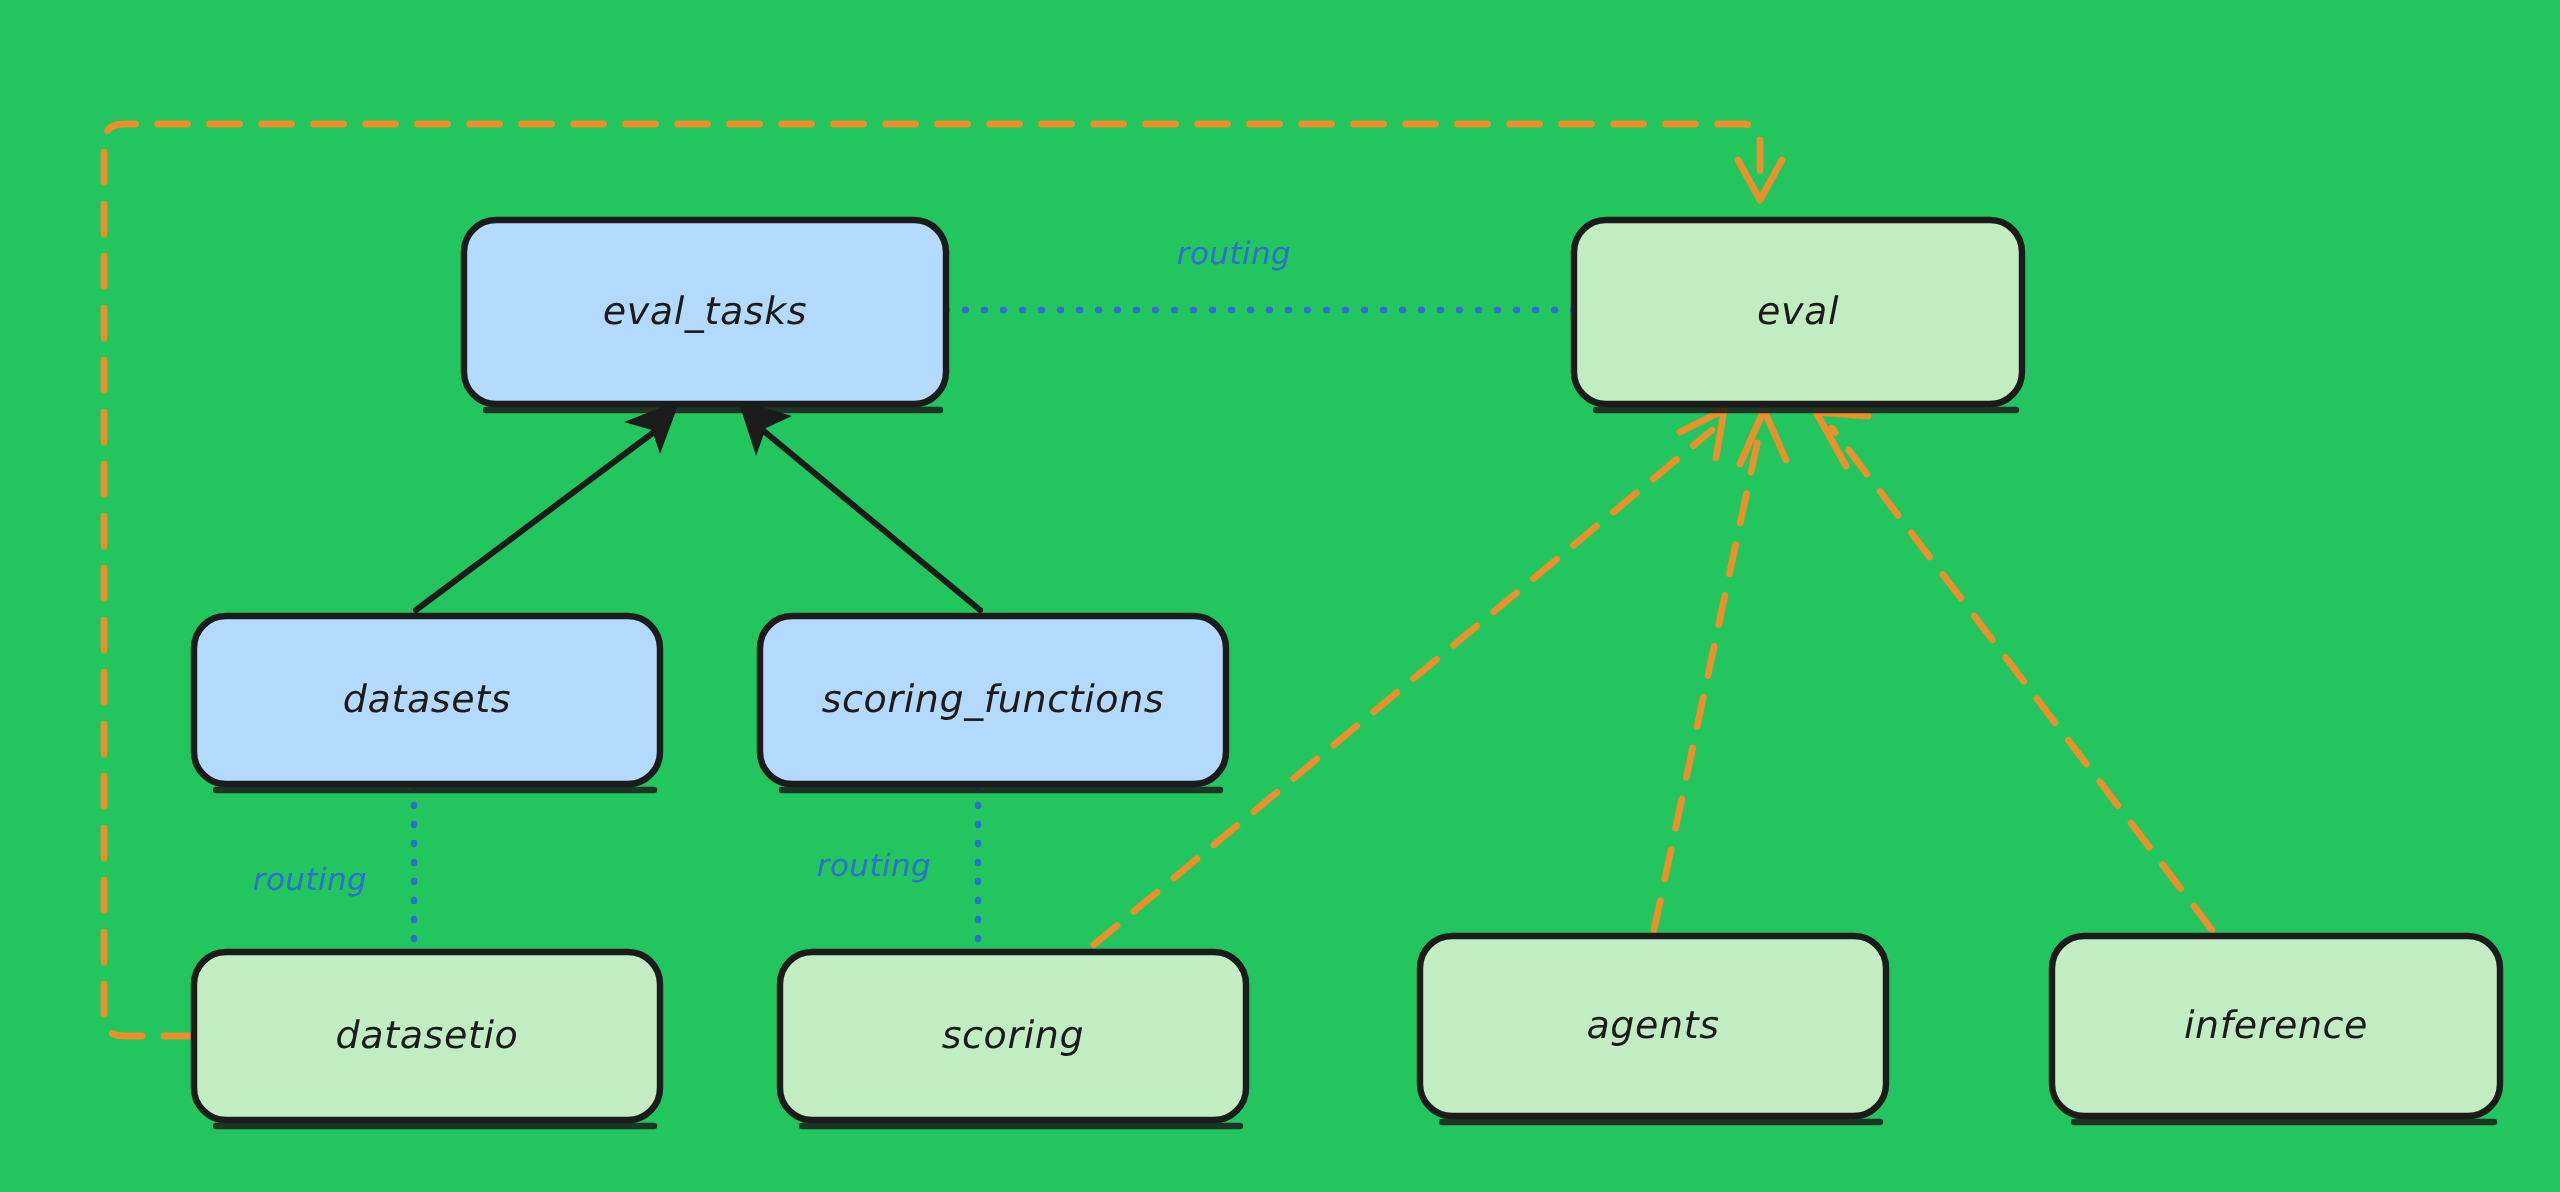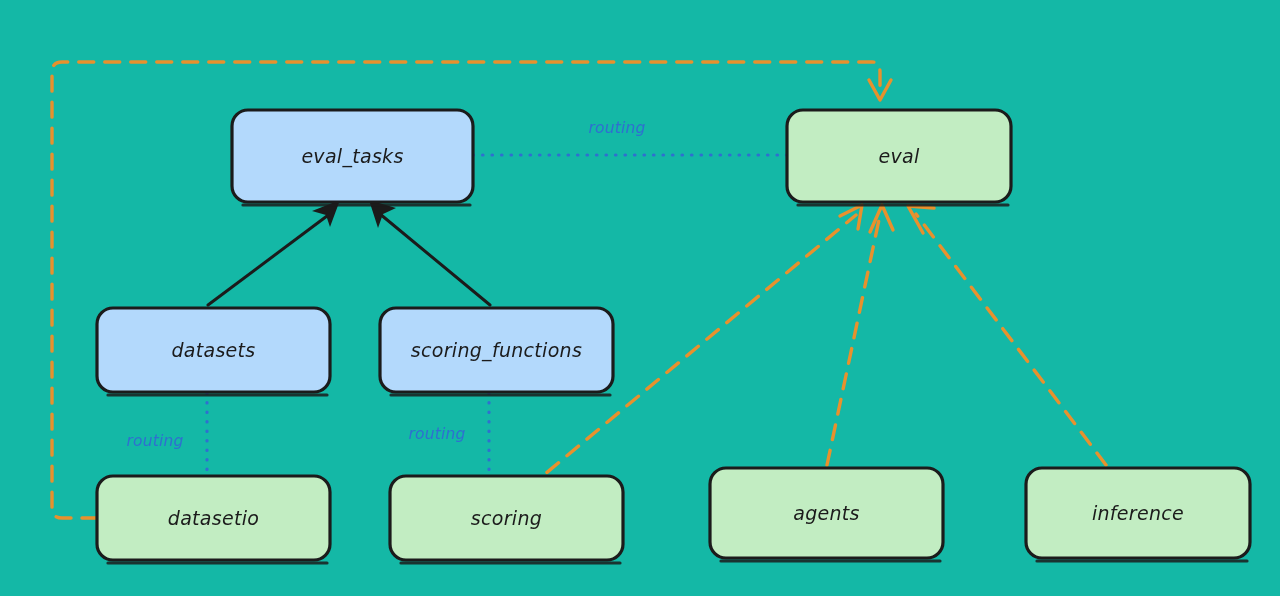--- a/index.html
+++ b/index.html
@@ -8,21 +8,21 @@
     padding: 0;
     background: #ffffff;
   }
   body {
     font-family: "DejaVu Sans", sans-serif;
   }
   #canvas-wrap {
     position: relative;
     width: 1280px;
     height: 596px;
-    background: #14b8a6;
+    background: #22c55e;
     overflow: hidden;
   }
   svg#diagram {
     position: absolute;
     left: 0;
     top: 0;
     width: 1280px;
     height: 596px;
   }
   .node-label {

